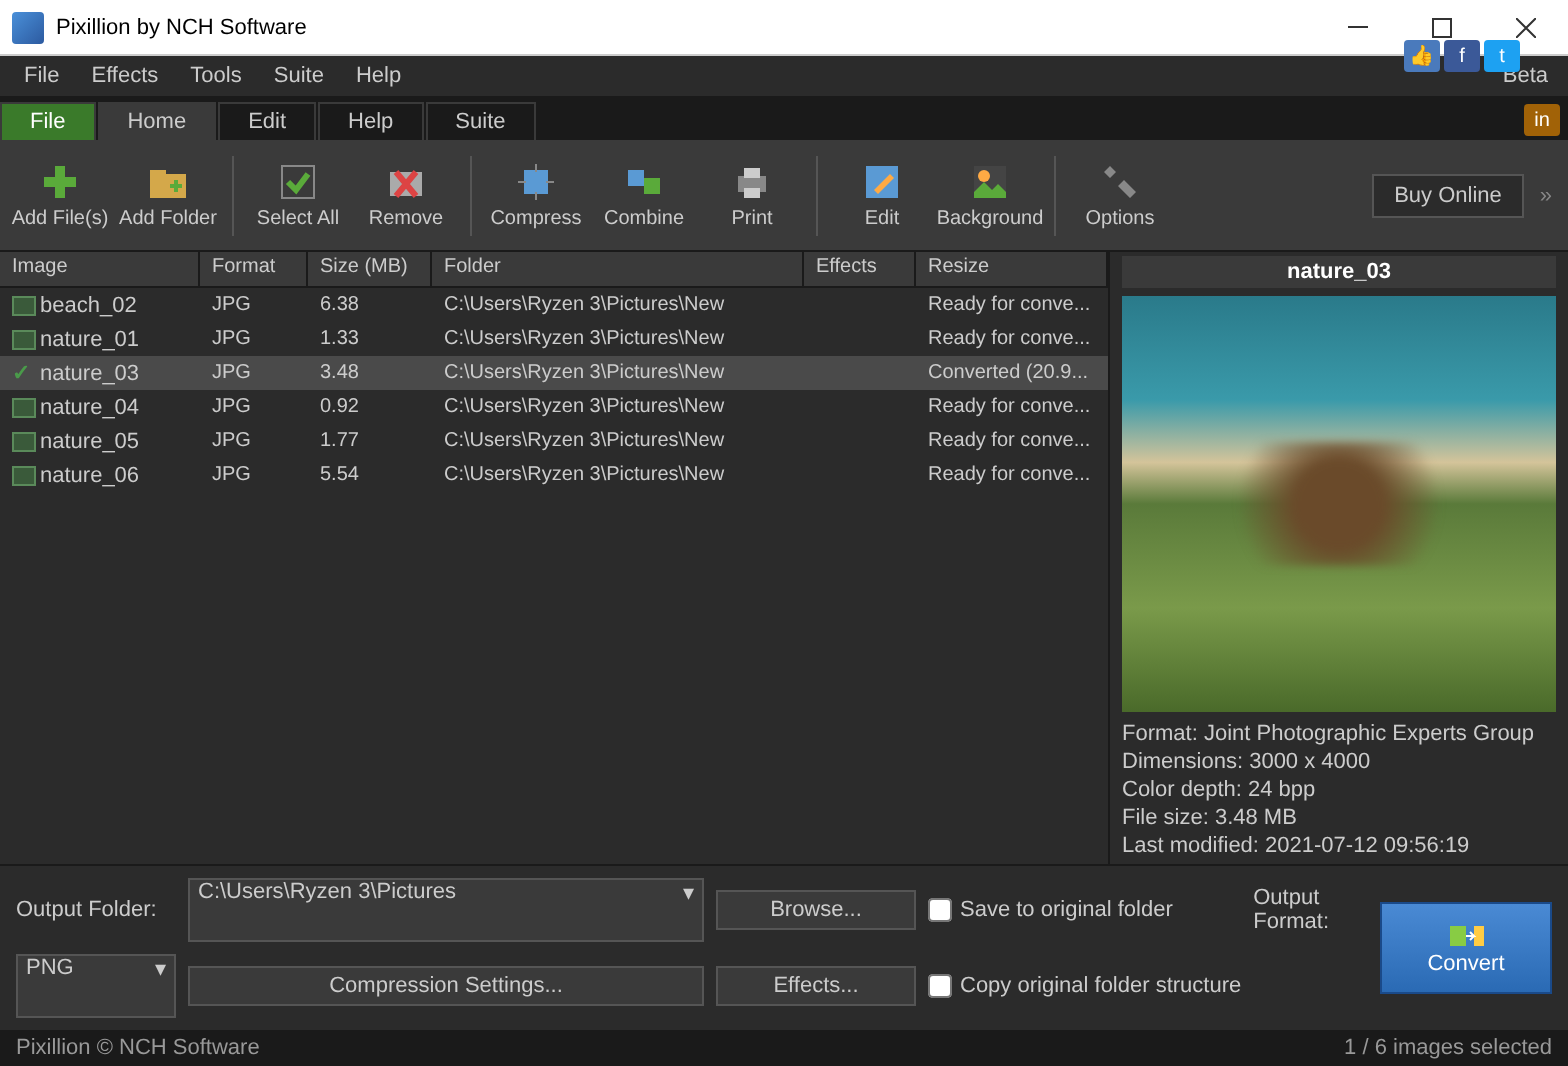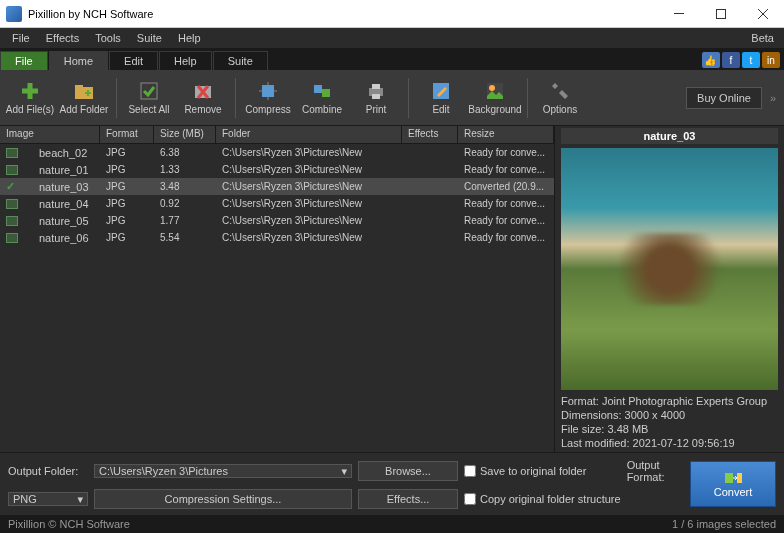--- a/index.html
+++ b/index.html
@@ -14,21 +14,21 @@
 .menubar .beta { margin-left:auto; padding-right:6px; }
 .tabbar { height:22px; background:#1a1a1a; display:flex; align-items:flex-end; position:relative; }
 .tabbar .tab { padding:3px 14px; background:#1a1a1a; color:#ccc; border:1px solid #3a3a3a; border-bottom:none; margin-right:1px; }
 .tabbar .tab.green { background:#3a7a2a; color:#fff; }
 .tabbar .tab.active { background:#3a3a3a; }
 .tabbar .social { margin-left:auto; display:flex; gap:2px; padding:2px 4px; }
 .tabbar .social div { width:18px; height:16px; border-radius:2px; display:flex; align-items:center; justify-content:center; font-size:10px; color:#fff; }
 .thumb { background:#4a7abc; }
 .fb { background:#3b5998; }
 .tw { background:#1da1f2; }
-.li { background:#a16207; }
+.li { background:#a16207;margin-top:32px; }
 .toolbar { height:56px; background:#3a3a3a; display:flex; align-items:center; padding:0 4px; gap:2px; border-bottom:1px solid #1a1a1a; }
 .tbtn { width:52px; height:50px; display:flex; flex-direction:column; align-items:center; justify-content:center; gap:2px; cursor:pointer; }
 .tbtn .ico { width:22px; height:22px; display:flex; align-items:center; justify-content:center; }
 .tbtn .lbl { font-size:10px; color:#ccc; white-space:nowrap; }
 .tsep { width:1px; height:40px; background:#555; margin:0 4px; }
 .tright { margin-left:auto; display:flex; align-items:center; gap:4px; }
 .buyonline { padding:4px 10px; background:#2b2b2b; border:1px solid #555; color:#ccc; }
 .chev { color:#888; padding:0 4px; }
 .main { flex:1; display:flex; overflow:hidden; }
 .filelist { flex:1; display:flex; flex-direction:column; background:#2b2b2b; }
@@ -37,31 +37,31 @@
 .c-img { width:100px; }
 .c-fmt { width:54px; }
 .c-size { width:62px; }
 .c-fld { width:186px; }
 .c-eff { width:56px; }
 .c-sts { flex:1; }
 .rows { flex:1; overflow:hidden; }
 .row { height:17px; display:flex; align-items:center; }
 .row.sel { background:#4a4a4a; }
 .row .rc { padding:1px 6px; color:#ccc; font-size:10px; white-space:nowrap; overflow:hidden; text-overflow:ellipsis; }
-.row .rimg { width:100px; display:flex; align-items:center; gap:21px; }
+.row .rimg { width:100px; display:flex; align-items:center; gap:2px; }
 .rico { width:12px; height:10px; border:1px solid #5a8a5a; background:#3a5a3a; display:inline-block; }
 .rchk { color:#4a9a4a; font-weight:bold; width:12px; display:inline-block; }
 .preview { width:230px; background:#2b2b2b; display:flex; flex-direction:column; padding:2px 6px; border-left:1px solid #1a1a1a; }
 .preview .pname { text-align:center; color:#fff; font-weight:bold; padding:2px; background:#3a3a3a; }
 .preview .pimg { flex:1; margin:4px 0; background:linear-gradient(180deg,#2a7a8a 0%,#3a9aaa 25%,#d4c49a 40%,#5a7a3a 50%,#7a9a4a 75%,#4a6a2a 100%); position:relative; overflow:hidden; }
 .preview .pimg::before { content:""; position:absolute; top:35%; left:20%; width:60%; height:30%; background:radial-gradient(circle,#6a4a2a 30%,transparent 70%); filter:blur(2px); }
 .preview .pinfo { color:#ccc; font-size:10px; line-height:14px; }
 .bottom { background:#2b2b2b; padding:6px 8px; border-top:1px solid #1a1a1a; display:grid; grid-template-columns:80px 258px auto auto 1fr auto; gap:6px; align-items:center; row-gap:6px; }
 .bottom label { color:#ccc; }
-.bottom select,.bottom .sel { height:14px; background:#3a3a3a; border:1px solid #555; color:#ccc; padding:0 4px; width:100%; }
+.bottom select,.bottom .sel { height:32px; background:#3a3a3a; border:1px solid #555; color:#ccc; padding:0 4px; width:100%; }
 .bottom button { height:20px; background:#3a3a3a; border:1px solid #555; color:#ccc; padding:0 10px; min-width:100px; }
 .chkrow { display:flex; align-items:center; gap:4px; color:#ccc; font-size:10px; }
 .chkrow input { width:12px; height:12px; }
 .convert { grid-row:1/3; grid-column:6; width:86px; height:46px; background:linear-gradient(180deg,#4a8ad4,#2a6ab4); border:1px solid #1a4a8a; color:#fff; display:flex; flex-direction:column; align-items:center; justify-content:center; gap:2px; font-size:11px; }
 .convert .cico { width:18px; height:14px; }
 .status { height:18px; background:#1a1a1a; display:flex; align-items:center; padding:0 8px; color:#999; font-size:10px; }
 .status .sr { margin-left:auto; }
 svg { display:block; }
 </style>
 </head>
@@ -292,20 +292,21 @@
           <div class="rc c-sts">Ready for conve...</div>
         </div>
       </div>
   </div>
   <div class="preview">
     <div class="pname">nature_03</div>
     <div class="pimg"></div>
     <div class="pinfo">
       <div>Format: Joint Photographic Experts Group</div>
       <div>Dimensions: 3000 x 4000</div>
+      <div>Color depth: 24 bpp</div>
       <div>File size: 3.48 MB</div>
       <div>Last modified: 2021-07-12 09:56:19</div>
     </div>
   </div>
 </div>
 
 <div class="bottom">
   <label>Output Folder:</label>
   <div class="sel"><span>C:\Users\Ryzen 3\Pictures</span> <span style="float:right">▾</span></div>
   <button>Browse...</button>

